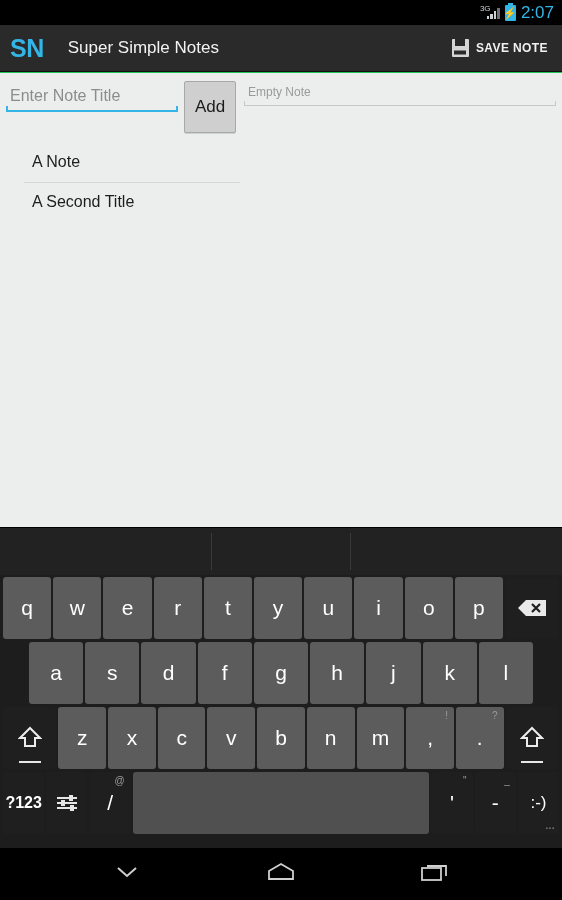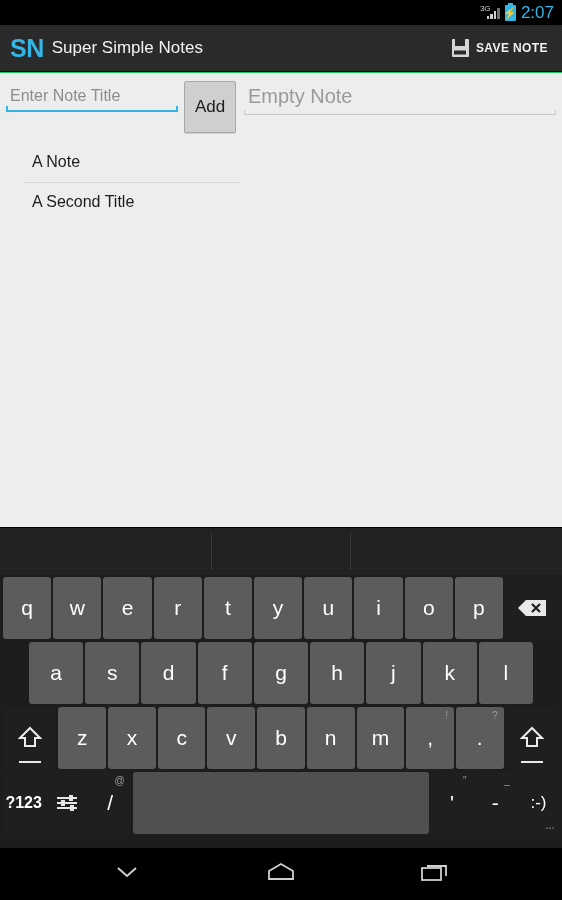--- a/index.html
+++ b/index.html
@@ -39,21 +39,21 @@
     color:#0b2a38; font-size:11px; line-height:11px; font-weight:bold;
   }
   .sb-time { color:#33b5e5; font-size:17px; letter-spacing:0px; }
 
   
   .actionbar {
     height: 47px; background: #2a2a2a; display: flex; align-items: center;
     padding: 0 10px; border-bottom: 1px solid #111;
   }
   .logo { color:#33b5e5; font-size:25px; font-weight:bold; letter-spacing:-0.5px; }
-  .app-title { color:#f2f2f2; font-size:17px; margin-left:8px; }
+  .app-title { color:#f2f2f2; font-size:17px; margin-left:24px; }
   .ab-spacer { flex:1; }
   .save-action { display:flex; align-items:center; gap:7px; padding:4px 4px 4px 8px; }
   .floppy {
     width:17px; height:18px; background:#d6d6d6; position:relative; border-radius:1px;
   }
   .floppy::before{
     content:""; position:absolute; top:0; left:3.5px; width:10px; height:7px;
     background:#2a2a2a; border-bottom:0;
   }
   .floppy::after{
@@ -86,21 +86,21 @@
   .add-btn {
     margin-left:6px; min-width:52px; height:52px; background:#cfcfcf;
     border:1px solid #a8a8a8; border-radius:2px; color:#1c1c1c;
     font-size:17px; font-family:"Liberation Sans", sans-serif; cursor:pointer;
     box-shadow: 0 1px 0 rgba(0,0,0,.12);
   }
 
   .note-field { flex:1; margin-left:8px; position:relative; }
   .note-field input {
     width:100%; border:0; background:transparent; outline:none;
-    font-size:20px; color:#2b2b2b; padding:4px 2px 7px 4px;
+    font-size:12px; color:#2b2b2b; padding:4px 2px 7px 4px;
     font-family:"Liberation Sans", sans-serif;
   }
   .note-field input::placeholder { color:#9a9a9a; }
   .underline-grey {
     position:absolute; left:0; right:0; bottom:0; height:1px; background:#c6c6c6;
   }
   .underline-grey::before, .underline-grey::after{
     content:""; position:absolute; bottom:0; width:1px; height:5px; background:#c6c6c6;
   }
   .underline-grey::before{ left:0; }

